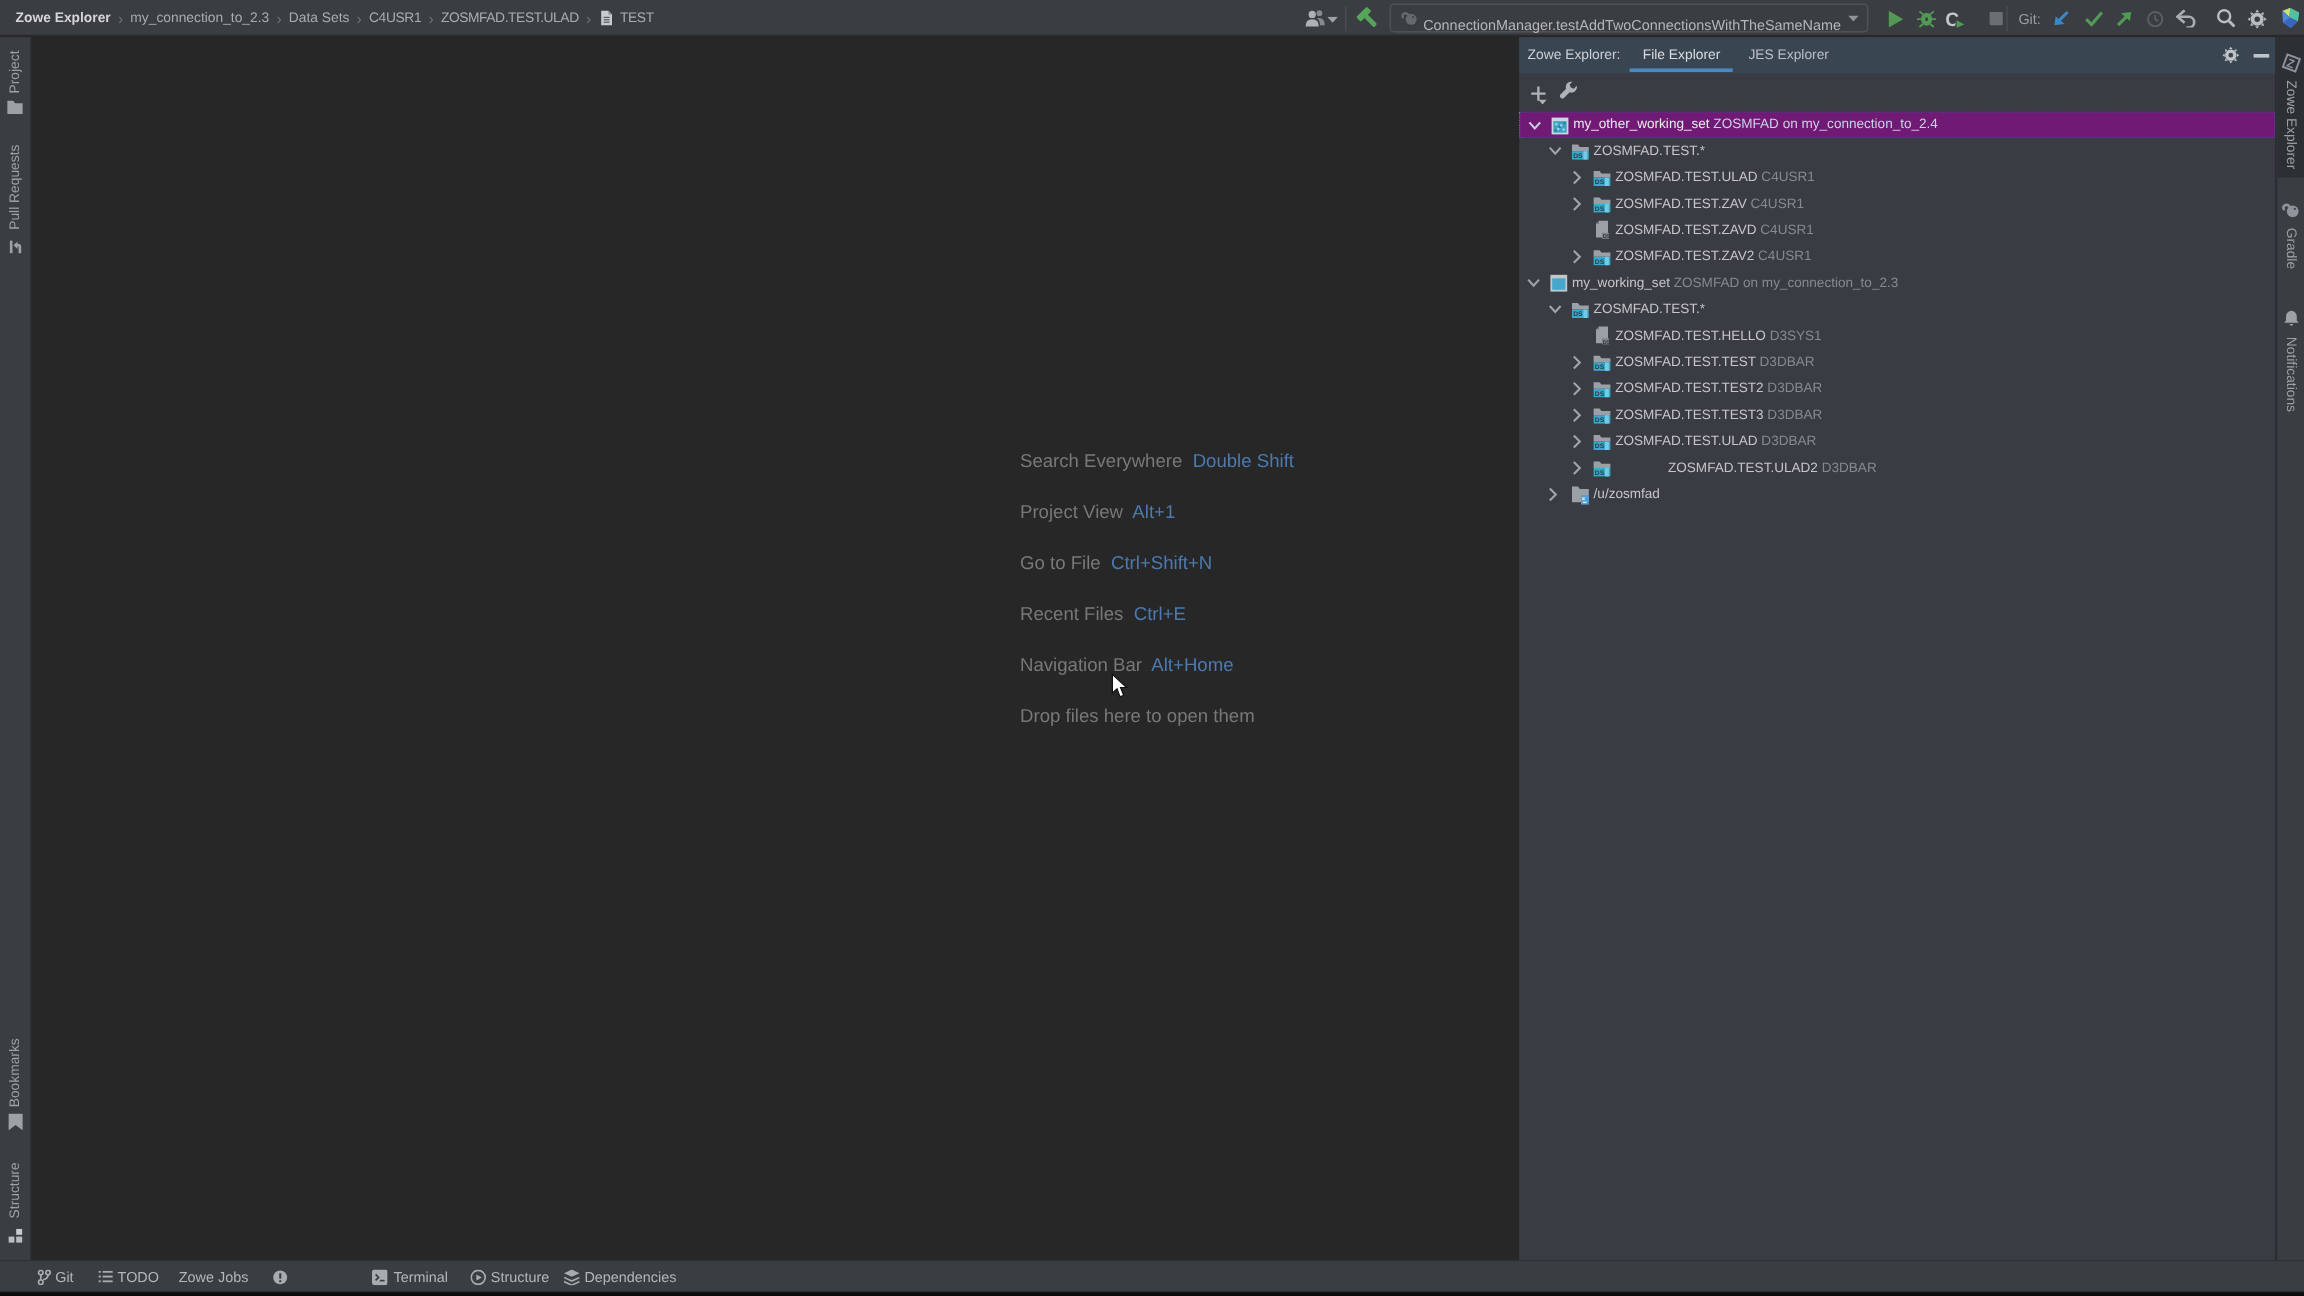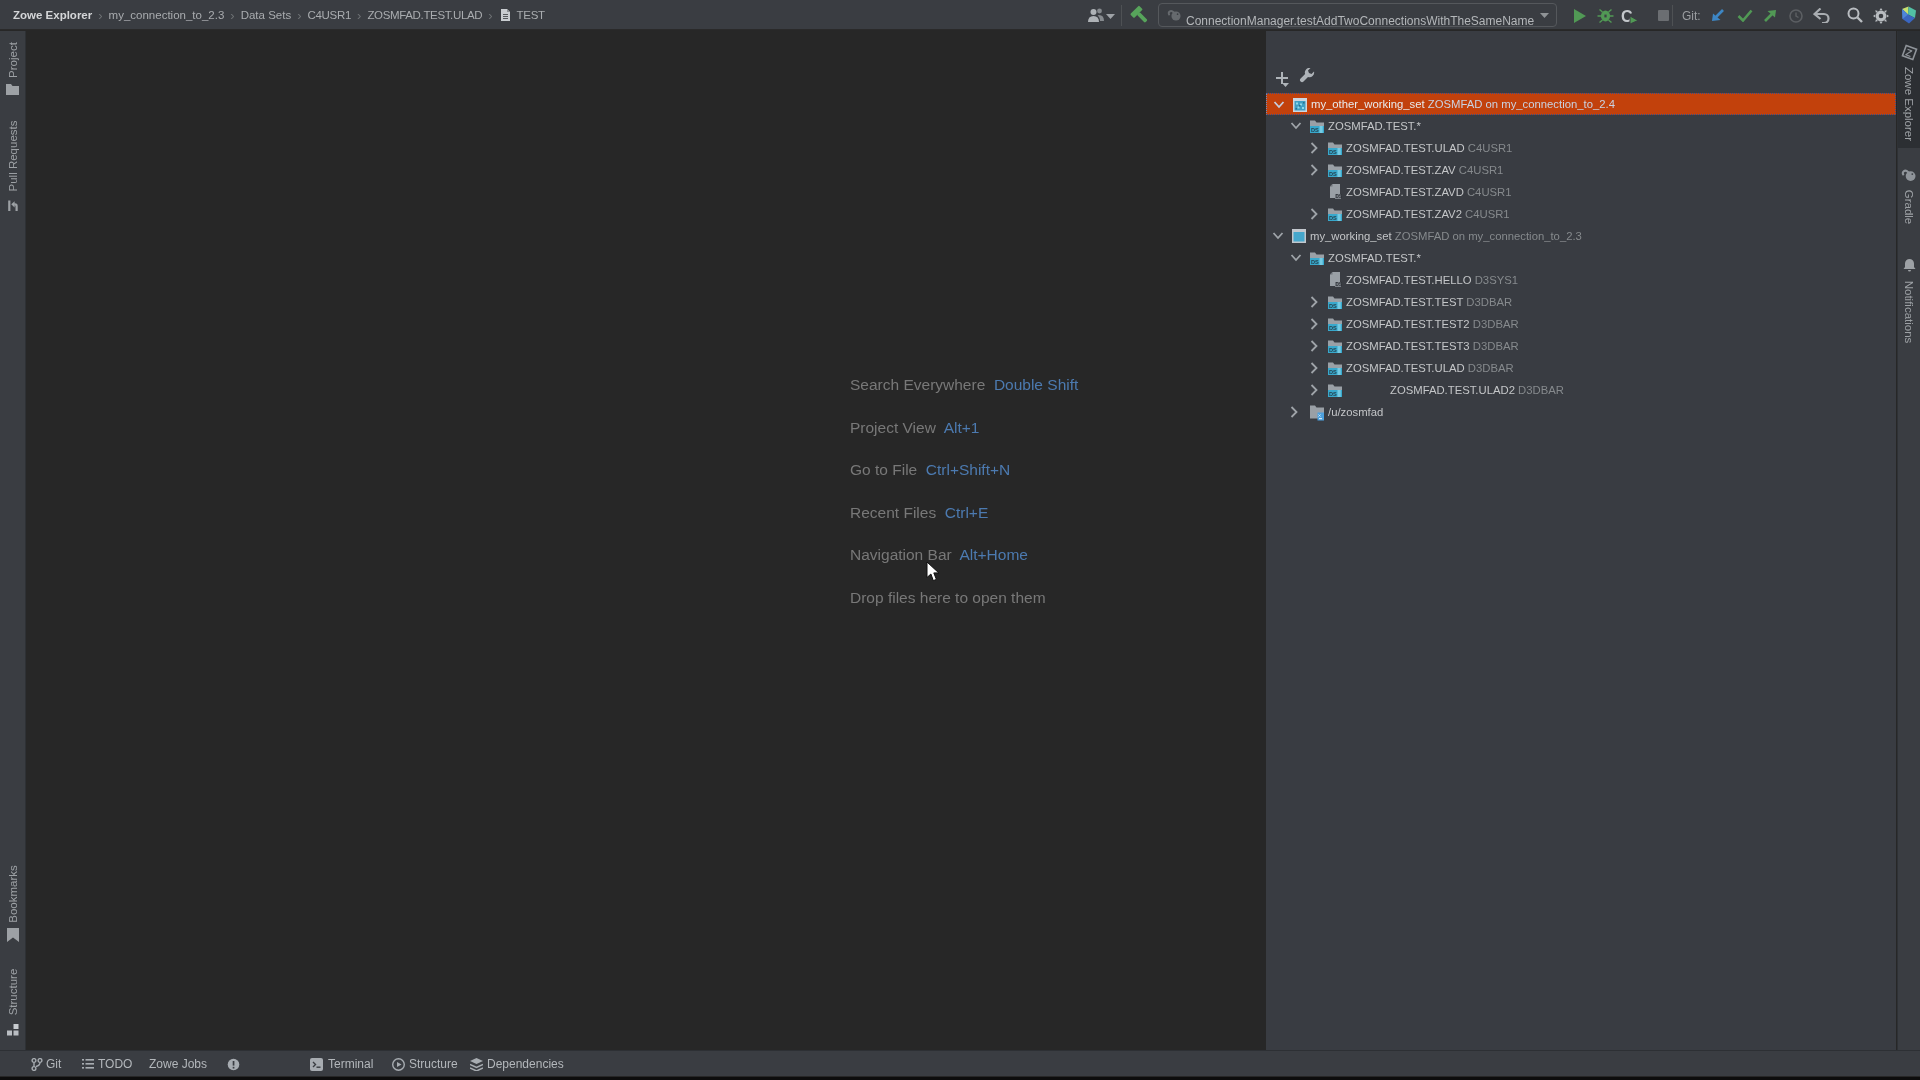--- a/index.html
+++ b/index.html
@@ -209,41 +209,56 @@
 </div>
 
 <div class="abs" style="left:926px;top:561px;">
   <svg width="14" height="21" viewBox="0 0 14 21">
     <path d="M1 1 L1 16.5 L4.9 13 L7.3 19.6 L10.4 18.4 L7.8 11.9 L12.8 11.9 Z" fill="#fff" stroke="#111" stroke-width="1"></path>
   </svg>
 </div>
 
 <div class="abs" id="toolwin" style="left:1266px;top:31px;width:630px;height:1019px;background:#393c42;">
 
+  <div class="abs" style="left:0;top:0;width:630px;height:30px;background:#3a4552;">
+    <div class="abs" style="left:7px;top:0;height:30px;display:flex;align-items:center;font-size:11.5px;color:#ccd1d7;">Zowe Explorer:</div>
+    <div class="abs" style="left:103px;top:0;height:30px;display:flex;align-items:center;font-size:11.5px;color:#d9dde2;">File Explorer</div>
+    <div class="abs" style="left:92px;top:26px;width:86px;height:3px;background:#4a88c2;"></div>
+    <div class="abs" style="left:191px;top:0;height:30px;display:flex;align-items:center;font-size:11.5px;color:#b9bfc7;">JES Explorer</div>
+    <div class="abs" style="left:586px;top:8px;">
+      <svg width="14" height="14" viewBox="0 0 16 16">
+        <g fill="#c0c5ca">
+          <path d="M8 0 L9.6 2.2 L6.4 2.2 Z M8 16 L9.6 13.8 L6.4 13.8 Z M0 8 L2.2 6.4 L2.2 9.6 Z M16 8 L13.8 6.4 L13.8 9.6 Z M2.3 2.3 L5 3 L3 5 Z M13.7 2.3 L13 5 L11 3 Z M2.3 13.7 L3 11 L5 13 Z M13.7 13.7 L11 13 L13 11 Z"></path>
+          <path d="M8 2.6 a5.4 5.4 0 1 0 0 10.8 a5.4 5.4 0 1 0 0 -10.8 z M8 5.7 a2.3 2.3 0 1 1 0 4.6 a2.3 2.3 0 1 1 0 -4.6 z" fill-rule="evenodd"></path>
+        </g>
+      </svg>
+    </div>
+    <div class="abs" style="left:612px;top:13.5px;width:13px;height:3px;background:#c0c5ca;"></div>
+  </div>
 
   <div class="abs" style="left:9px;top:40px;">
     <svg width="14" height="14" viewBox="0 0 14 14">
       <path d="M7 1 V13 M1 7 H13" stroke="#aeb3b8" stroke-width="2"></path>
     </svg>
   </div>
   <div class="abs" style="left:16px;top:52px;">
     <svg width="7" height="4" viewBox="0 0 7 4">
         <path d="M0 0 h7 l-3.5 4 z" fill="#aeb3b8"></path>
       </svg>
   </div>
   <div class="abs" style="left:33px;top:37px;">
     <svg width="16" height="17" viewBox="0 0 16 17">
       <path d="M15 3.5 a4.6 4.6 0 0 1 -6 5.4 L4.5 13.4 a2 2 0 0 1 -2.9 -2.9 L6.1 6 a4.6 4.6 0 0 1 5.4 -6 L9 2.5 L10 5 L12.5 6 Z" fill="#aeb3b8"></path>
     </svg>
   </div>
 </div>
 
 <div id="tree">
 
-  <div class="row" style="top:93px;background:#c2410c;border:1px dotted #35508a;border-left-color:#6f8cc2;">
+  <div class="row" style="top:93px;background:#701a75;border:1px dotted #35508a;border-left-color:#6f8cc2;">
     <div class="abs" style="left:6px;top:7px;">
         <svg width="12" height="8" viewBox="0 0 12 8">
           <path d="M1.5 1 L6 6 L10.5 1" stroke="#c6cede" stroke-width="1.8" fill="none"></path>
         </svg>
       </div>
     <div class="abs" style="left:25px;top:3px;">
       <svg width="16" height="16" viewBox="0 0 16 16">
         <rect x="1" y="1" width="14" height="14" fill="#cdd6e0"></rect>
         <rect x="2.5" y="4" width="11" height="9.5" fill="#3e9ec4"></rect>
         <g fill="#8fd8ea">

